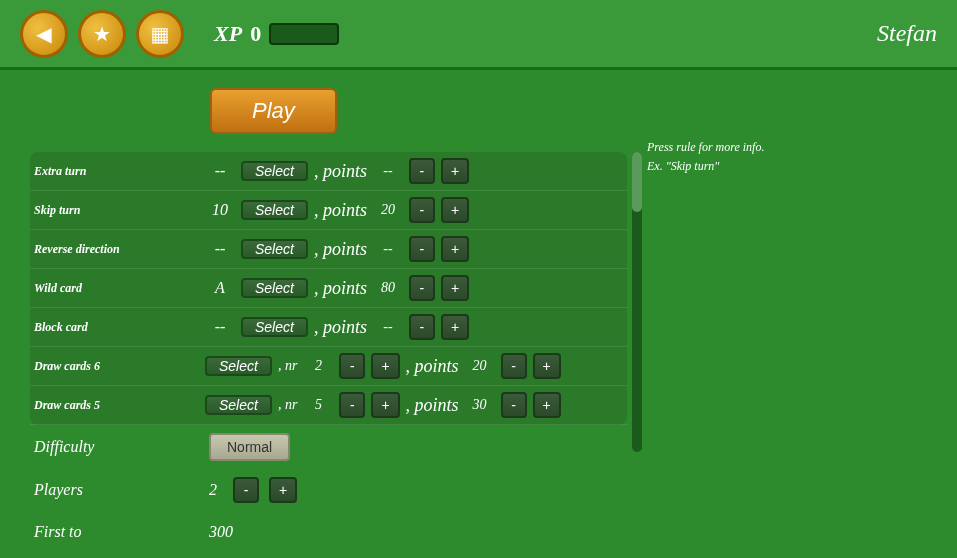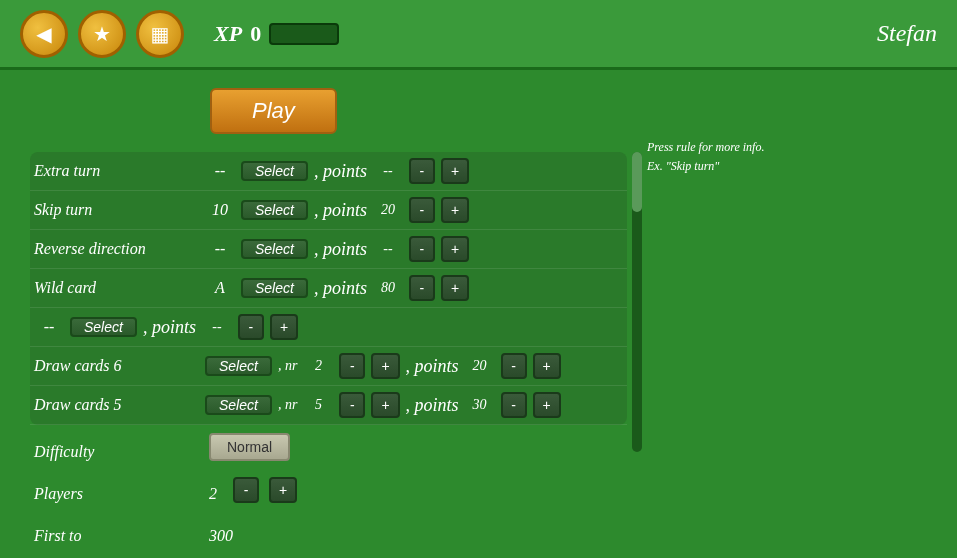--- a/index.html
+++ b/index.html
@@ -109,23 +109,24 @@
       gap: 6px;
       border-bottom: 1px solid rgba(255,255,255,0.1);
     }
     .rule-row:last-child {
       border-bottom: none;
     }
 
     .rule-name {
       color: white;
       font-style: italic;
-      font-size: 16px;
+      font-size: 12px;
       width: 165px;
       min-width: 165px;
+      font-weight: bold;
     }
 
     .rule-value {
       color: white;
       font-style: italic;
       font-size: 16px;
       width: 30px;
       text-align: center;
     }
 
@@ -179,21 +180,21 @@
       color: #333;
       font-size: 14px;
       padding: 4px 16px;
       border-radius: 4px;
       cursor: pointer;
     }
 
     
     .setting-row {
       display: flex;
-      align-items: flex-end;
+      align-items: center;
       padding: 8px 4px;
       gap: 10px;
     }
 
     .setting-name {
       color: white;
       font-style: italic;
       font-size: 16px;
       width: 165px;
     }
@@ -293,20 +294,21 @@
         <span class="rule-name">Wild card</span>
         <span class="rule-value" style="font-style:italic;">A</span>
         <button class="select-btn">Select</button>
         <span class="points-label">, points</span>
         <span class="points-value">80</span>
         <button class="stepper-btn">-</button>
         <button class="stepper-btn">+</button>
       </div>
 
       <div class="rule-row">
+        <span class="rule-name">Block card</span>
         <span class="rule-value">--</span>
         <button class="select-btn">Select</button>
         <span class="points-label">, points</span>
         <span class="points-value">--</span>
         <button class="stepper-btn">-</button>
         <button class="stepper-btn">+</button>
       </div>
 
       <div class="rule-row">
         <span class="rule-name">Draw cards 6</span>

